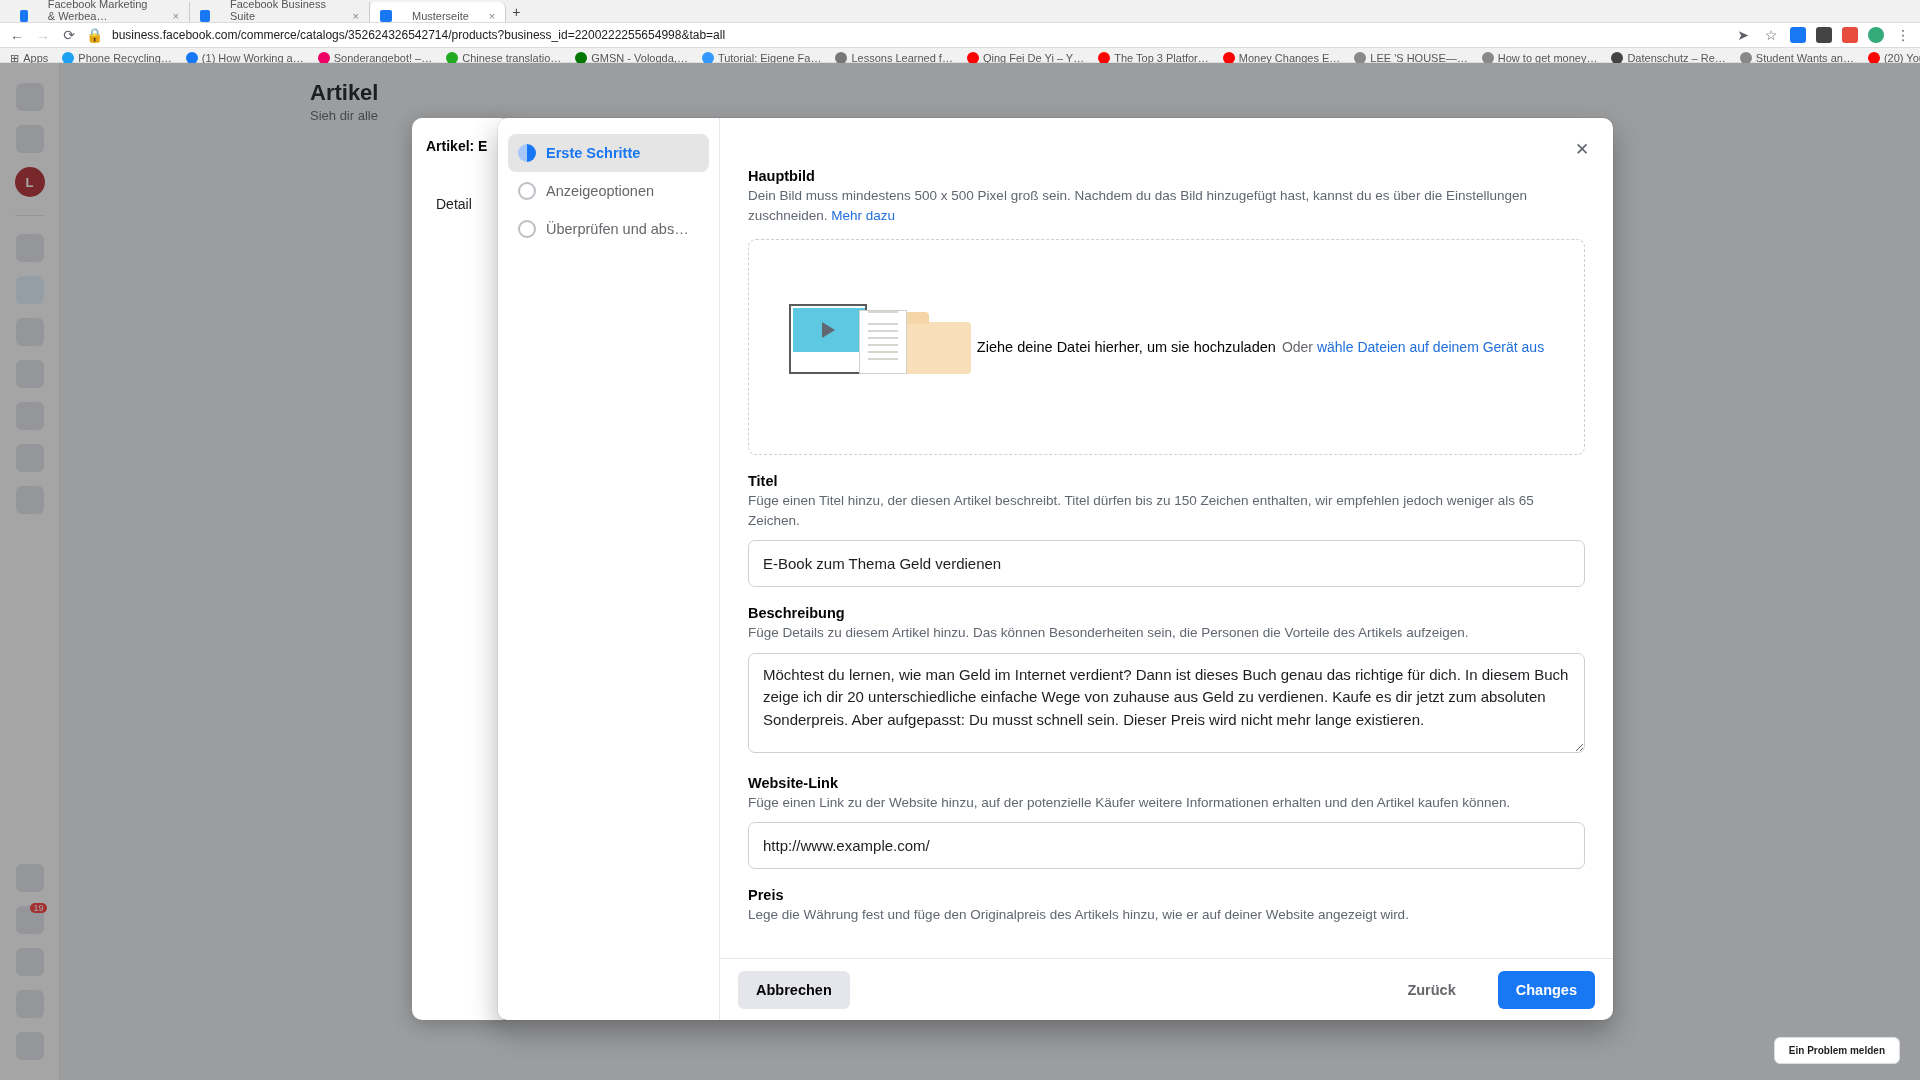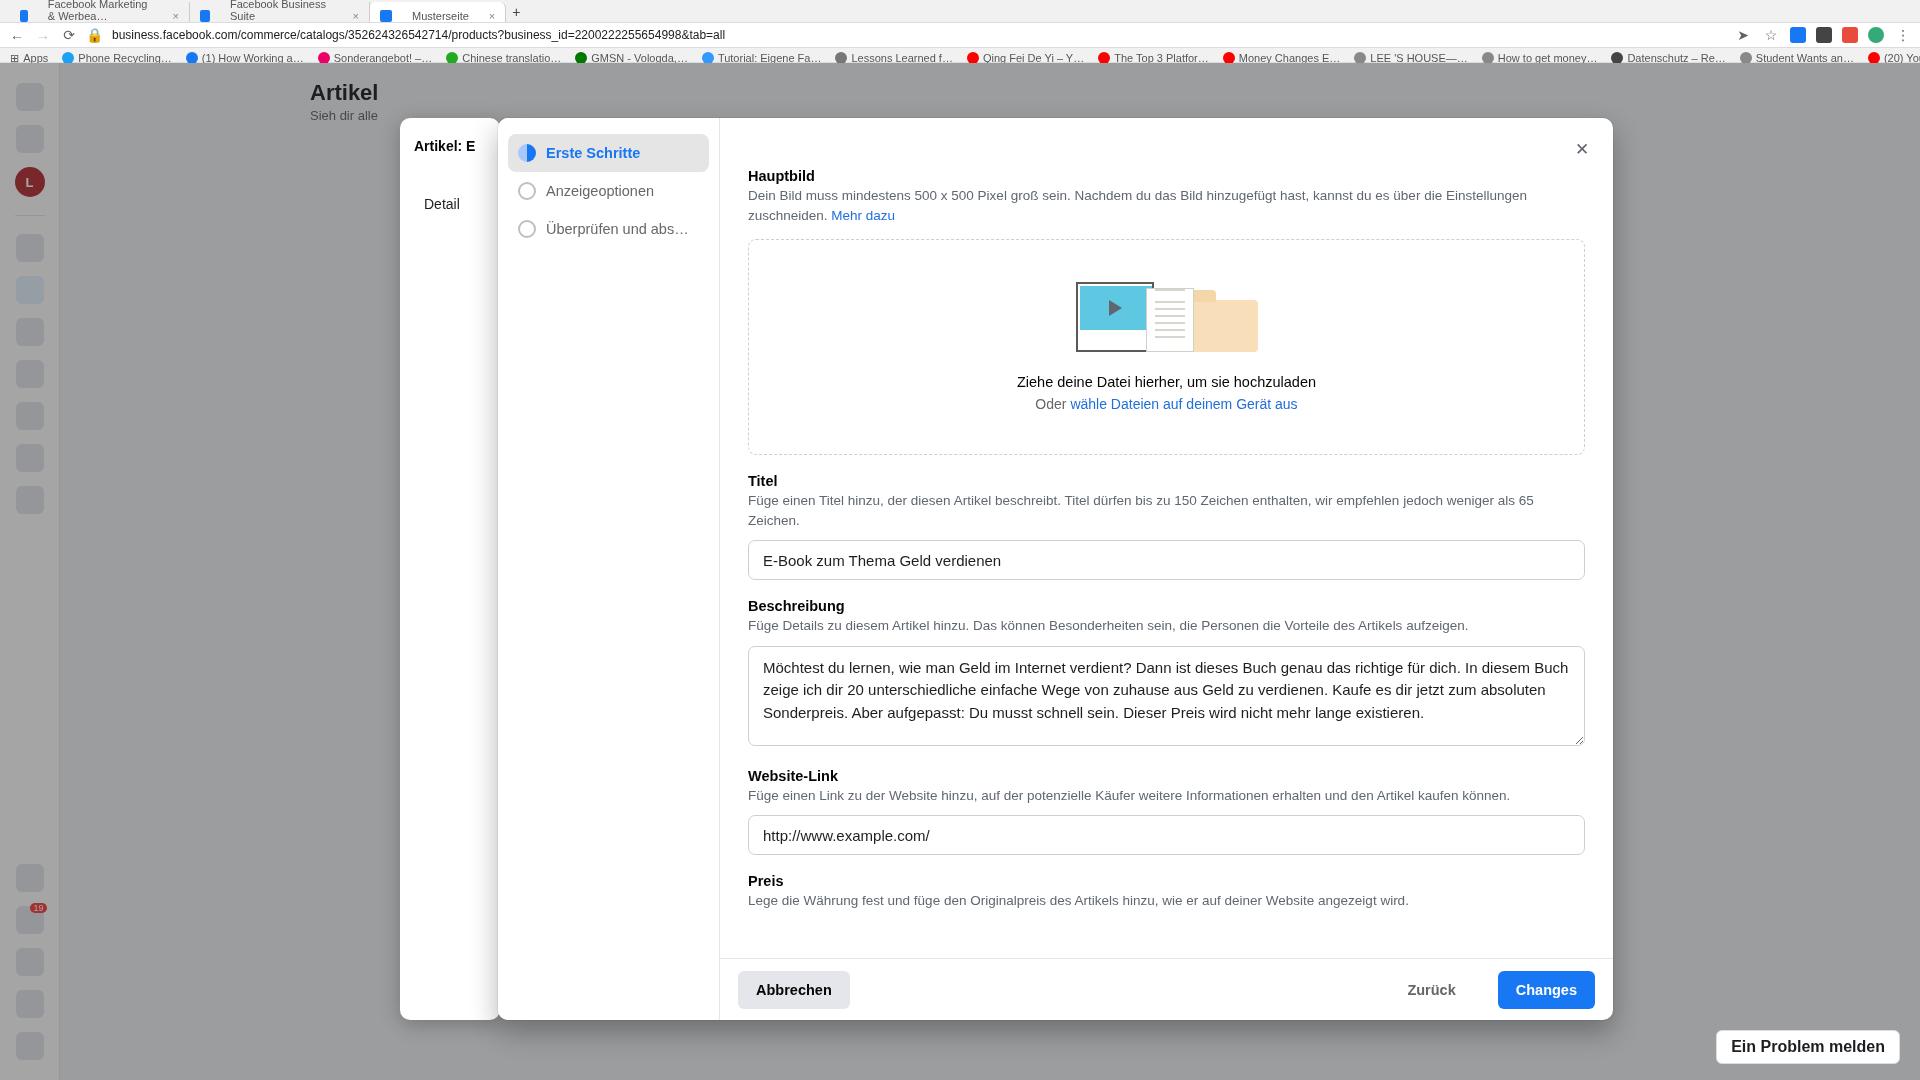--- a/index.html
+++ b/index.html
@@ -32,21 +32,21 @@
 .leftnav .sep{width:30px;height:1px;background:#e4e6eb;margin:4px 0;}
 .leftnav .bottom-group{margin-top:auto; margin-bottom:20px; display:flex; flex-direction:column; gap:14px; align-items:center;}
 
 
 .overlay{position:absolute; top:63px; left:0; right:0; bottom:0; background:rgba(30,30,30,0.4);}
 
 
 .bg-page{position:absolute; top:80px; left:310px; color:#1c1e21;}
 .bg-title{font-size:22px; font-weight:700;}
 .bg-sub{font-size:13px; color:#606770; margin-top:2px;}
-.bg-report{position:absolute; bottom:16px; right:20px; background:#fff; border:1px solid #dadde1; border-radius:6px; padding:7px 14px; font-size:16px; font-weight:600; color:#1c1e21;}
+.bg-report{position:absolute; bottom:16px; right:20px; background:#fff; border:1px solid #dadde1; border-radius:6px; padding:7px 14px; font-size:10px; font-weight:600; color:#1c1e21;}
 
 
 .modal{position:absolute; top:118px; left:498px; width:1115px; height:902px; background:#fff; border-radius:10px; box-shadow:0 12px 28px rgba(0,0,0,0.3), 0 0 0 1px rgba(0,0,0,0.05); display:flex; overflow:hidden;}
 
 .modal-side{width:222px; background:#fff; border-right:1px solid #e4e6eb; padding:16px 10px;}
 .step{display:flex; align-items:center; gap:10px; padding:10px 10px; border-radius:8px; font-size:14.5px;}
 .step.active{background:#e5e5e5; color:#1877f2; font-weight:600;}
 .step.inactive{color:#65676b;}
 .step .dot{width:18px;height:18px;border-radius:50%;border:2px solid #bcc0c4; flex-shrink:0;}
 .step.active .dot{border:none; background:conic-gradient(#1877f2 0 50%, #a8c7fa 50% 100%);}
@@ -55,47 +55,47 @@
 .modal-header{padding:20px 28px 0;}
 .modal-title{font-size:18px; font-weight:700; color:#050505;}
 .modal-sub{font-size:14px; color:#65676b; margin-top:4px;}
 .close-btn{position:absolute; top:16px; right:16px; width:30px; height:30px; border-radius:50%; display:flex; align-items:center; justify-content:center; color:#606770; font-size:17px; cursor:pointer;}
 
 .modal-body{flex:1; overflow-y:auto; padding:12px 28px 0;}
 .section-label{font-size:14.5px; font-weight:700; color:#050505; margin-top:18px;}
 .section-desc{font-size:13.5px; color:#606770; margin-top:2px; line-height:1.45;}
 .section-desc a{color:#216fdb; text-decoration:none;}
 
-.dropzone{margin-top:14px; border:1.5px dashed #ccd0d5; border-radius:8px; height:216px; display:flex; flex-direction:column; align-items:center; justify-content:center; gap:6px;}
+.dropzone{margin-top:14px; border:1.5px dashed #ccd0d5; border-radius:8px; height:216px; display:flex; flex-direction:row; align-items:center; justify-content:center; gap:6px;}
 .dropzone .illus{display:flex; align-items:flex-end; gap:-4px; margin-bottom:16px;}
 .dropzone .media{width:78px;height:70px;background:#fff;border:2px solid #5a5a5a;}
 .dropzone .media .inner{width:72px;height:44px;margin:2px;background:#5ec8e2;display:flex;align-items:center;justify-content:center;}
 .dropzone .media .inner .play{width:0;height:0;border-left:13px solid #606770;border-top:8px solid transparent;border-bottom:8px solid transparent;}
 .dropzone .doc{width:48px;height:64px;background:#fff;border:1px solid #d0cfca;margin-left:-8px; position:relative; z-index:2;}
 .dropzone .doc::before,.dropzone .doc::after{content:"";position:absolute;left:8px;right:8px;height:2px;background:#d7d5cf;}
 .dropzone .doc::before{top:12px; box-shadow:0 7px 0 #d7d5cf, 0 14px 0 #d7d5cf, 0 21px 0 #d7d5cf, 0 28px 0 #d7d5cf, 0 35px 0 #d7d5cf;}
 .dropzone .folder{width:72px;height:52px;background:#f8dfb9;border-radius:4px;margin-left:-8px;position:relative;}
 .dropzone .folder::before{content:"";position:absolute;top:-10px;left:0;width:30px;height:12px;background:#f4d6a9;border-radius:4px 4px 0 0;}
 .dropzone .dztext{font-size:14.5px; color:#050505;}
 .dropzone .dzlink{font-size:14px; color:#65676b;}
 .dropzone .dzlink a{color:#216fdb; text-decoration:none;}
 
 .text-input, .textarea{width:100%; border:1px solid #ccd0d5; border-radius:7px; font-size:15px; color:#1c1e21; font-family:inherit;}
-.text-input{height:40px; padding:0 14px; margin-top:10px;}
+.text-input{height:47px; padding:0 14px; margin-top:10px;}
 .textarea{height:100px; padding:10px 14px; margin-top:10px; resize:vertical; line-height:1.5;}
 
 .modal-footer{height:62px; border-top:1px solid #e4e6eb; display:flex; align-items:center; padding:0 18px; gap:24px;}
 .btn{height:38px; padding:0 18px; border-radius:6px; font-size:14.5px; font-weight:600; cursor:pointer; border:none;}
 .btn-secondary{background:#e4e6eb; color:#050505;}
 .btn-tert{background:transparent; color:#65676b;}
 .btn-primary{background:#1877f2; color:#fff;}
 .footer-spacer{flex:1;}
 
 
-.side-peek{position:absolute; top:118px; left:400px; width:100px; height:902px; background:#fff; border-radius:10px; box-shadow:0 4px 20px rgba(0,0,0,0.25); padding:20px 14px; font-size:14px;}
+.side-peek{position:absolute; top:118px; left:412px; width:100px; height:902px; background:#fff; border-radius:10px; box-shadow:0 4px 20px rgba(0,0,0,0.25); padding:20px 14px; font-size:14px;}
 .side-peek .pt{font-weight:700; color:#050505;}
 .side-peek .tab{color:#1c1e21; margin-top:38px; font-size:14px; font-weight:400; border:none;}
 
 .cursor-dot{position:absolute; top:348px; left:1214px; width:14px;height:14px;border:1.5px solid #666;border-radius:50%;}
 </style>
 </head>
 <body>
 
 <div class="browser-chrome">
   <div class="tabbar">

